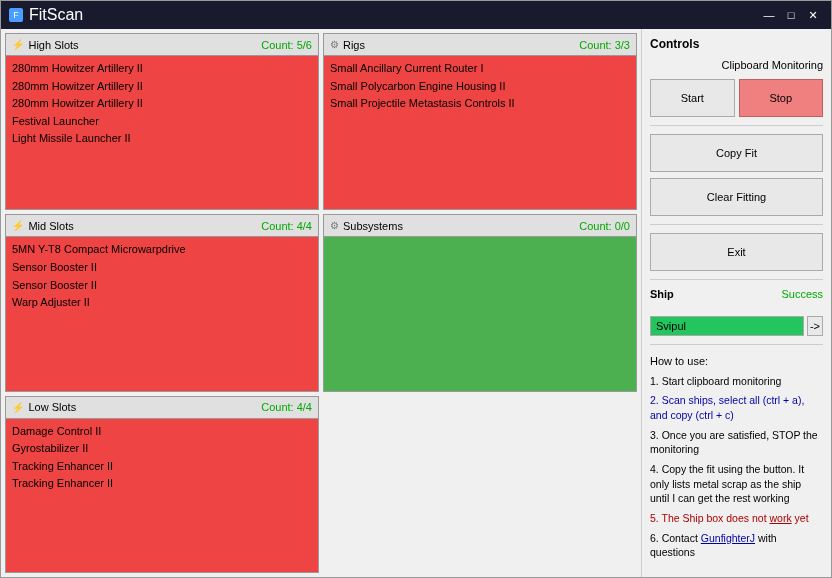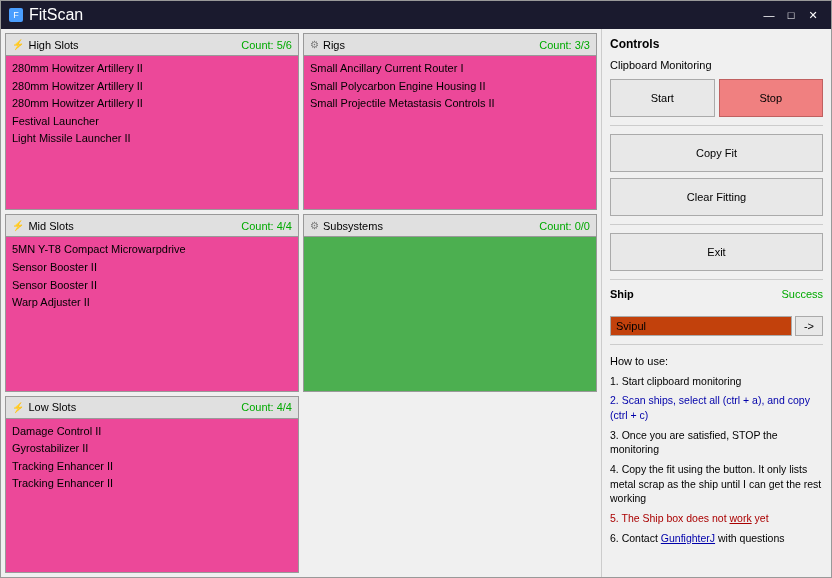--- a/index.html
+++ b/index.html
@@ -113,55 +113,56 @@
       color: #000;
       font-weight: normal;
       font-size: 11px;
     }
     .slot-count {
       font-size: 11px;
       color: #0a0;
     }
     .slot-body {
       flex: 1;
-      background: #ec4899;
+      background: #ef4444;
       padding: 4px 6px;
       overflow: hidden;
     }
     .slot-body-empty {
       background: #4caf50;
     }
     .slot-item {
       color: #000;
       font-size: 11px;
       line-height: 1.6;
     }
 
     .right-panel {
-      width: 230px;
+      width: 190px;
       background: #f0f0f0;
       border-left: 1px solid #ccc;
       padding: 8px;
       display: flex;
       flex-direction: column;
       gap: 6px;
       flex-shrink: 0;
     }
 
     .controls-title {
       font-size: 12px;
       font-weight: bold;
       color: #000;
       margin-bottom: 2px;
     }
 
     .section-label {
       font-size: 11px;
       color: #000;
       margin-bottom: 2px;
+      text-align: right;
     }
 
     .btn-row {
       display: flex;
       gap: 4px;
     }
 
     .btn {
       flex: 1;
       padding: 12px 8px;
@@ -209,21 +210,21 @@
     }
     .ship-input-row {
       display: flex;
       gap: 3px;
     }
     .ship-input {
       flex: 1;
       border: 1px solid #aaa;
       padding: 3px 5px;
       font-size: 11px;
-      background: #c2410c;
+      background: #22c55e;
     }
     .ship-go-btn {
       width: 28px;
       border: 1px solid #aaa;
       background: #e8e8e8;
       cursor: pointer;
       font-size: 11px;
       display: flex;
       align-items: center;
       justify-content: center;

